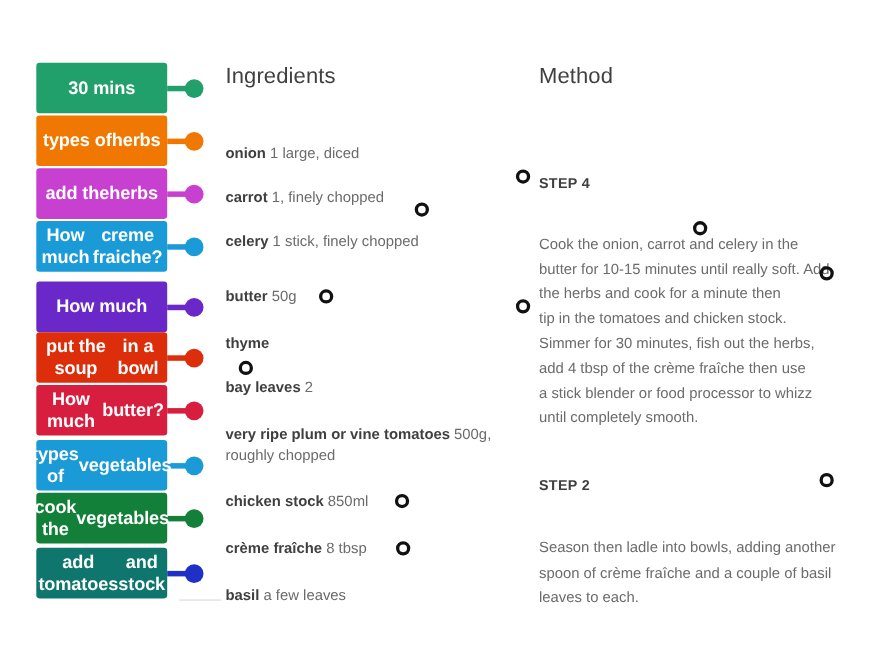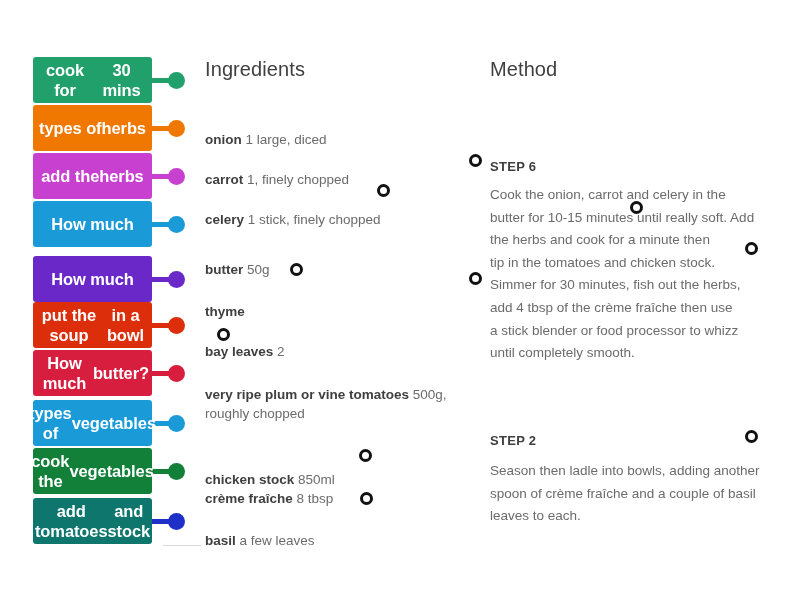--- a/index.html
+++ b/index.html
@@ -105,20 +105,21 @@
     letter-spacing: 0.3px;
   }
 
   .step-body {
     position: absolute;
     left: 0;
     width: 272px;
     font-size: 13.5px;
     line-height: 22.6px;
     color: #6b6b6b;
+    margin-top: 27px;
   }
 
   
   .target-ring {
     position: absolute;
     width: 13px;
     height: 13px;
     border: 3.5px solid #111111;
     border-radius: 50%;
     background: transparent;
@@ -134,21 +135,20 @@
 </head>
 <body>
 
 <div id="stage">
 
   <div id="labels-layer">
       <div class="pill-group" style="top: 57px;">
         <div class="label-stem" style="background: rgb(34, 160, 107);"></div>
         <div class="label-dot" style="background: rgb(34, 160, 107);"></div>
         <div class="label-pill" style="background: rgb(34, 160, 107);">
-          <span>cook for</span>
           <br>
           <span>30 mins</span>
         </div>
       </div>
       <div class="pill-group" style="top: 105px;">
         <div class="label-stem" style="background: rgb(240, 120, 0);"></div>
         <div class="label-dot" style="background: rgb(240, 120, 0);"></div>
         <div class="label-pill" style="background: rgb(240, 120, 0);">
           <span>types of</span>
           <br>
@@ -163,20 +163,21 @@
           <br>
           <span>herbs</span>
         </div>
       </div>
       <div class="pill-group" style="top: 201px;">
         <div class="label-stem" style="background: rgb(27, 154, 216);"></div>
         <div class="label-dot" style="background: rgb(27, 154, 216);"></div>
         <div class="label-pill" style="background: rgb(27, 154, 216);">
           <span>How much</span>
           <br>
+          <span>creme fraiche?</span>
         </div>
       </div>
       <div class="pill-group" style="top: 256px;">
         <div class="label-stem" style="background: rgb(107, 40, 200);"></div>
         <div class="label-dot" style="background: rgb(107, 40, 200);"></div>
         <div class="label-pill" style="background: rgb(107, 40, 200);">
           <span>How much</span>
           <br>
         </div>
       </div>
@@ -230,29 +231,29 @@
   <div class="col-heading" id="ing-heading" style="left:205px; top:58px;">Ingredients</div>
 
   <div id="ingredients-col">
       <div class="ing-line" style="top: 0px;"><span class="nm">onion</span><span> 1 large, diced</span></div>
       <div class="ing-line" style="top: 40px;"><span class="nm">carrot</span><span> 1, finely chopped</span></div>
       <div class="ing-line" style="top: 80px;"><span class="nm">celery</span><span> 1 stick, finely chopped</span></div>
       <div class="ing-line" style="top: 130px;"><span class="nm">butter</span><span> 50g</span></div>
       <div class="ing-line" style="top: 172px;"><span class="nm">thyme</span><span></span></div>
       <div class="ing-line" style="top: 212px;"><span class="nm">bay leaves</span><span> 2</span></div>
       <div class="ing-line wrap" style="top: 255px;"><span class="nm">very ripe plum or vine tomatoes</span><span> 500g, roughly chopped</span></div>
-      <div class="ing-line" style="top: 316px; margin-top: 24px;"><span class="nm">chicken stock</span><span> 850ml</span></div>
+      <div class="ing-line" style="top: 316px;"><span class="nm">chicken stock</span><span> 850ml</span></div>
       <div class="ing-line" style="top: 359px;"><span class="nm">crème fraîche</span><span> 8 tbsp</span></div>
       <div class="ing-line" style="top: 401px;"><span class="nm">basil</span><span> a few leaves</span></div>
     </div>
 
   <div class="col-heading" id="method-heading" style="left:490px; top:58px;">Method</div>
 
   <div id="method-col">
-      <div class="step-title" style="top: 47px;">STEP 6</div>
+      <div class="step-title" style="top: 47px;">STEP 4</div>
       <div class="step-body" style="top: 72px;">
         <div>Cook the onion, carrot and celery in the butter for 10-15 minutes until really soft. Add the herbs and cook for a minute then</div>
         <div>tip in the tomatoes and chicken stock.</div>
         <div>Simmer for 30 minutes, fish out the herbs, add 4 tbsp of the crème fraîche then use</div>
         <div>a stick blender or food processor to whizz until completely smooth.</div>
       </div>
       <div class="step-title" style="top: 321px;">STEP 2</div>
       <div class="step-body" style="top: 348px;">
         <div>Season then ladle into bowls, adding another spoon of crème fraîche and a couple of basil leaves to each.</div>
       </div>

